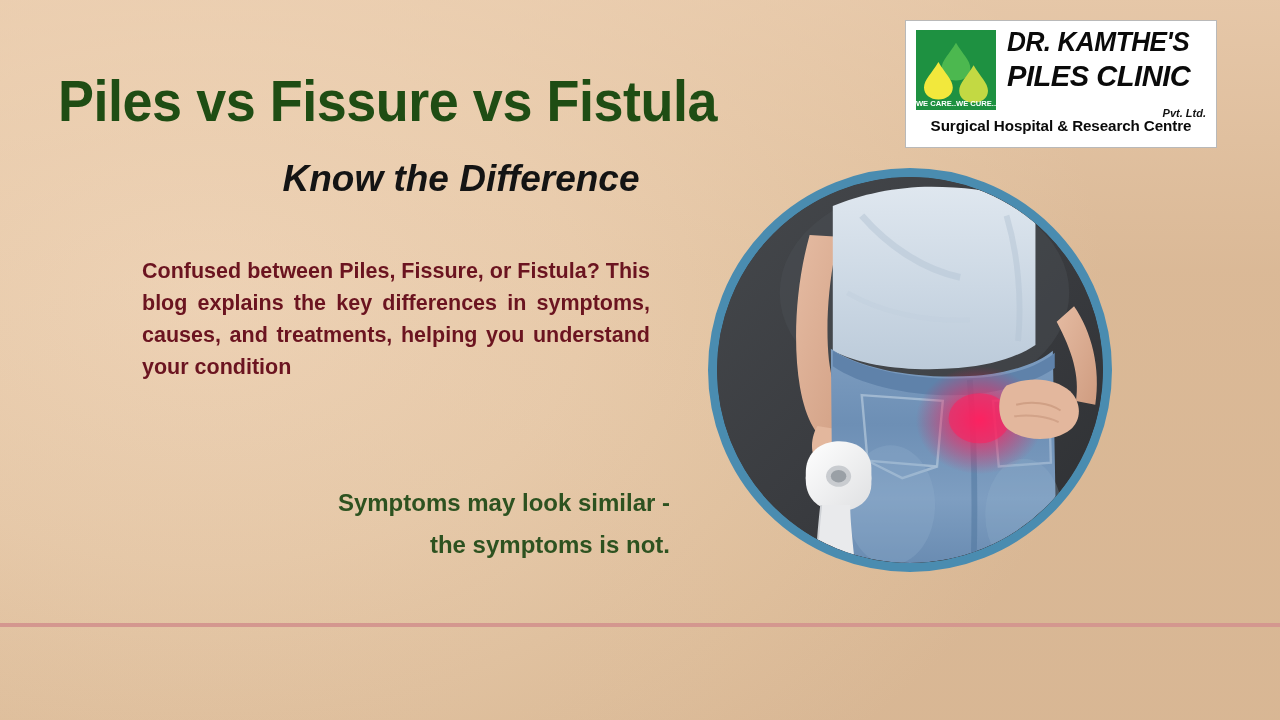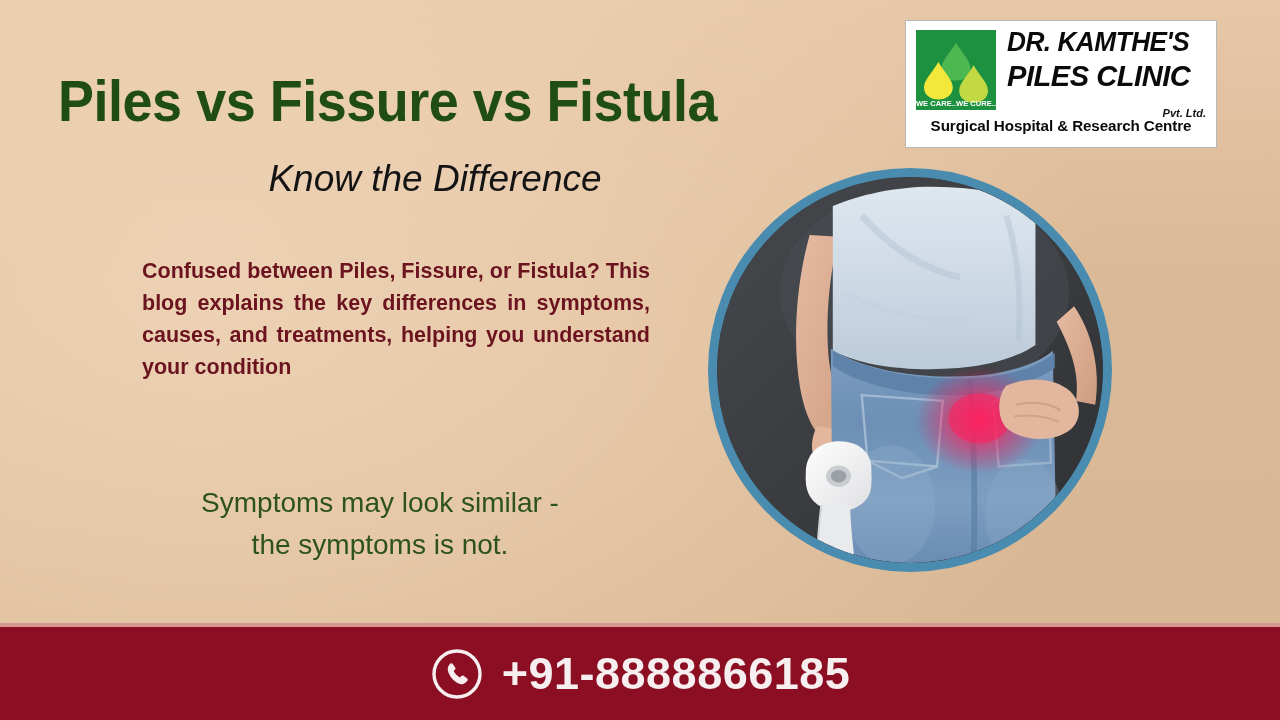--- a/index.html
+++ b/index.html
@@ -37,27 +37,27 @@
     line-height: 1.0;
     font-weight: 700;
     color: #1f4d14;
     letter-spacing: -0.5px;
     transform: scaleX(0.93);
     transform-origin: left center;
     white-space: nowrap;
   }
   .subtitle {
     position: absolute;
-    left: 40px;
+    left: 66px;
     top: 158px;
     width: 790px;
     text-align: center;
     font-size: 37px;
     font-style: italic;
-    font-weight: 400;
+    font-weight: 700;
     color: #141414;
     letter-spacing: 0px;
   }
 
   
   .lede {
     position: absolute;
     left: 142px;
     top: 255px;
     width: 508px;
@@ -71,24 +71,24 @@
   .lede .last-line {
     display: block;
   }
 
   
   .tagline {
     position: absolute;
     left: 90px;
     top: 482px;
     width: 580px;
-    text-align: center;
-    font-size: 28px;
+    text-align: right;
+    font-size: 24px;
     line-height: 42px;
-    font-weight: 400;
+    font-weight: 700;
     color: #2d5220;
   }
 
   
   .photo-circle {
     position: absolute;
     left: 708px;
     top: 168px;
     width: 404px;
     height: 404px;
@@ -316,21 +316,14 @@
       <div class="logo-words">
         <div class="logo-line1">DR. KAMTHE'S</div>
         <div class="logo-line2">PILES CLINIC</div>
         <div class="logo-pvt">Pvt. Ltd.</div>
       </div>
     </div>
     <div class="logo-sub">Surgical Hospital &amp; Research Centre</div>
   </div>
 
   <div class="bottom-hairline"></div>
-  <div class="bottom-bar">
-    <svg class="phone-icon" width="54" height="54" viewBox="0 0 54 54">
-      <circle cx="27" cy="27" r="23" fill="none" stroke="#f7eef0" stroke-width="3.4"></circle>
-      <path d="M20.5 16.5 C18.2 18.4 17.2 21.2 18.0 24.0 C19.4 29.2 23.4 34.2 28.6 36.6 C31.2 37.8 34.0 37.2 36.0 35.2 L37.4 33.8 C38.1 33.1 38.0 32.0 37.2 31.4 L33.6 28.8 C32.9 28.3 31.9 28.4 31.3 29.1 L30.1 30.4 C27.4 29.0 25.0 26.6 23.6 23.9 L24.9 22.7 C25.6 22.1 25.7 21.1 25.2 20.4 L22.6 16.8 C22.0 16.0 20.9 15.9 20.2 16.6 Z" fill="#f7eef0"></path>
-    </svg>
-    <span class="phone-number">+91-8888866185</span>
-  </div>
 
 </div>
 
 </body></html>

